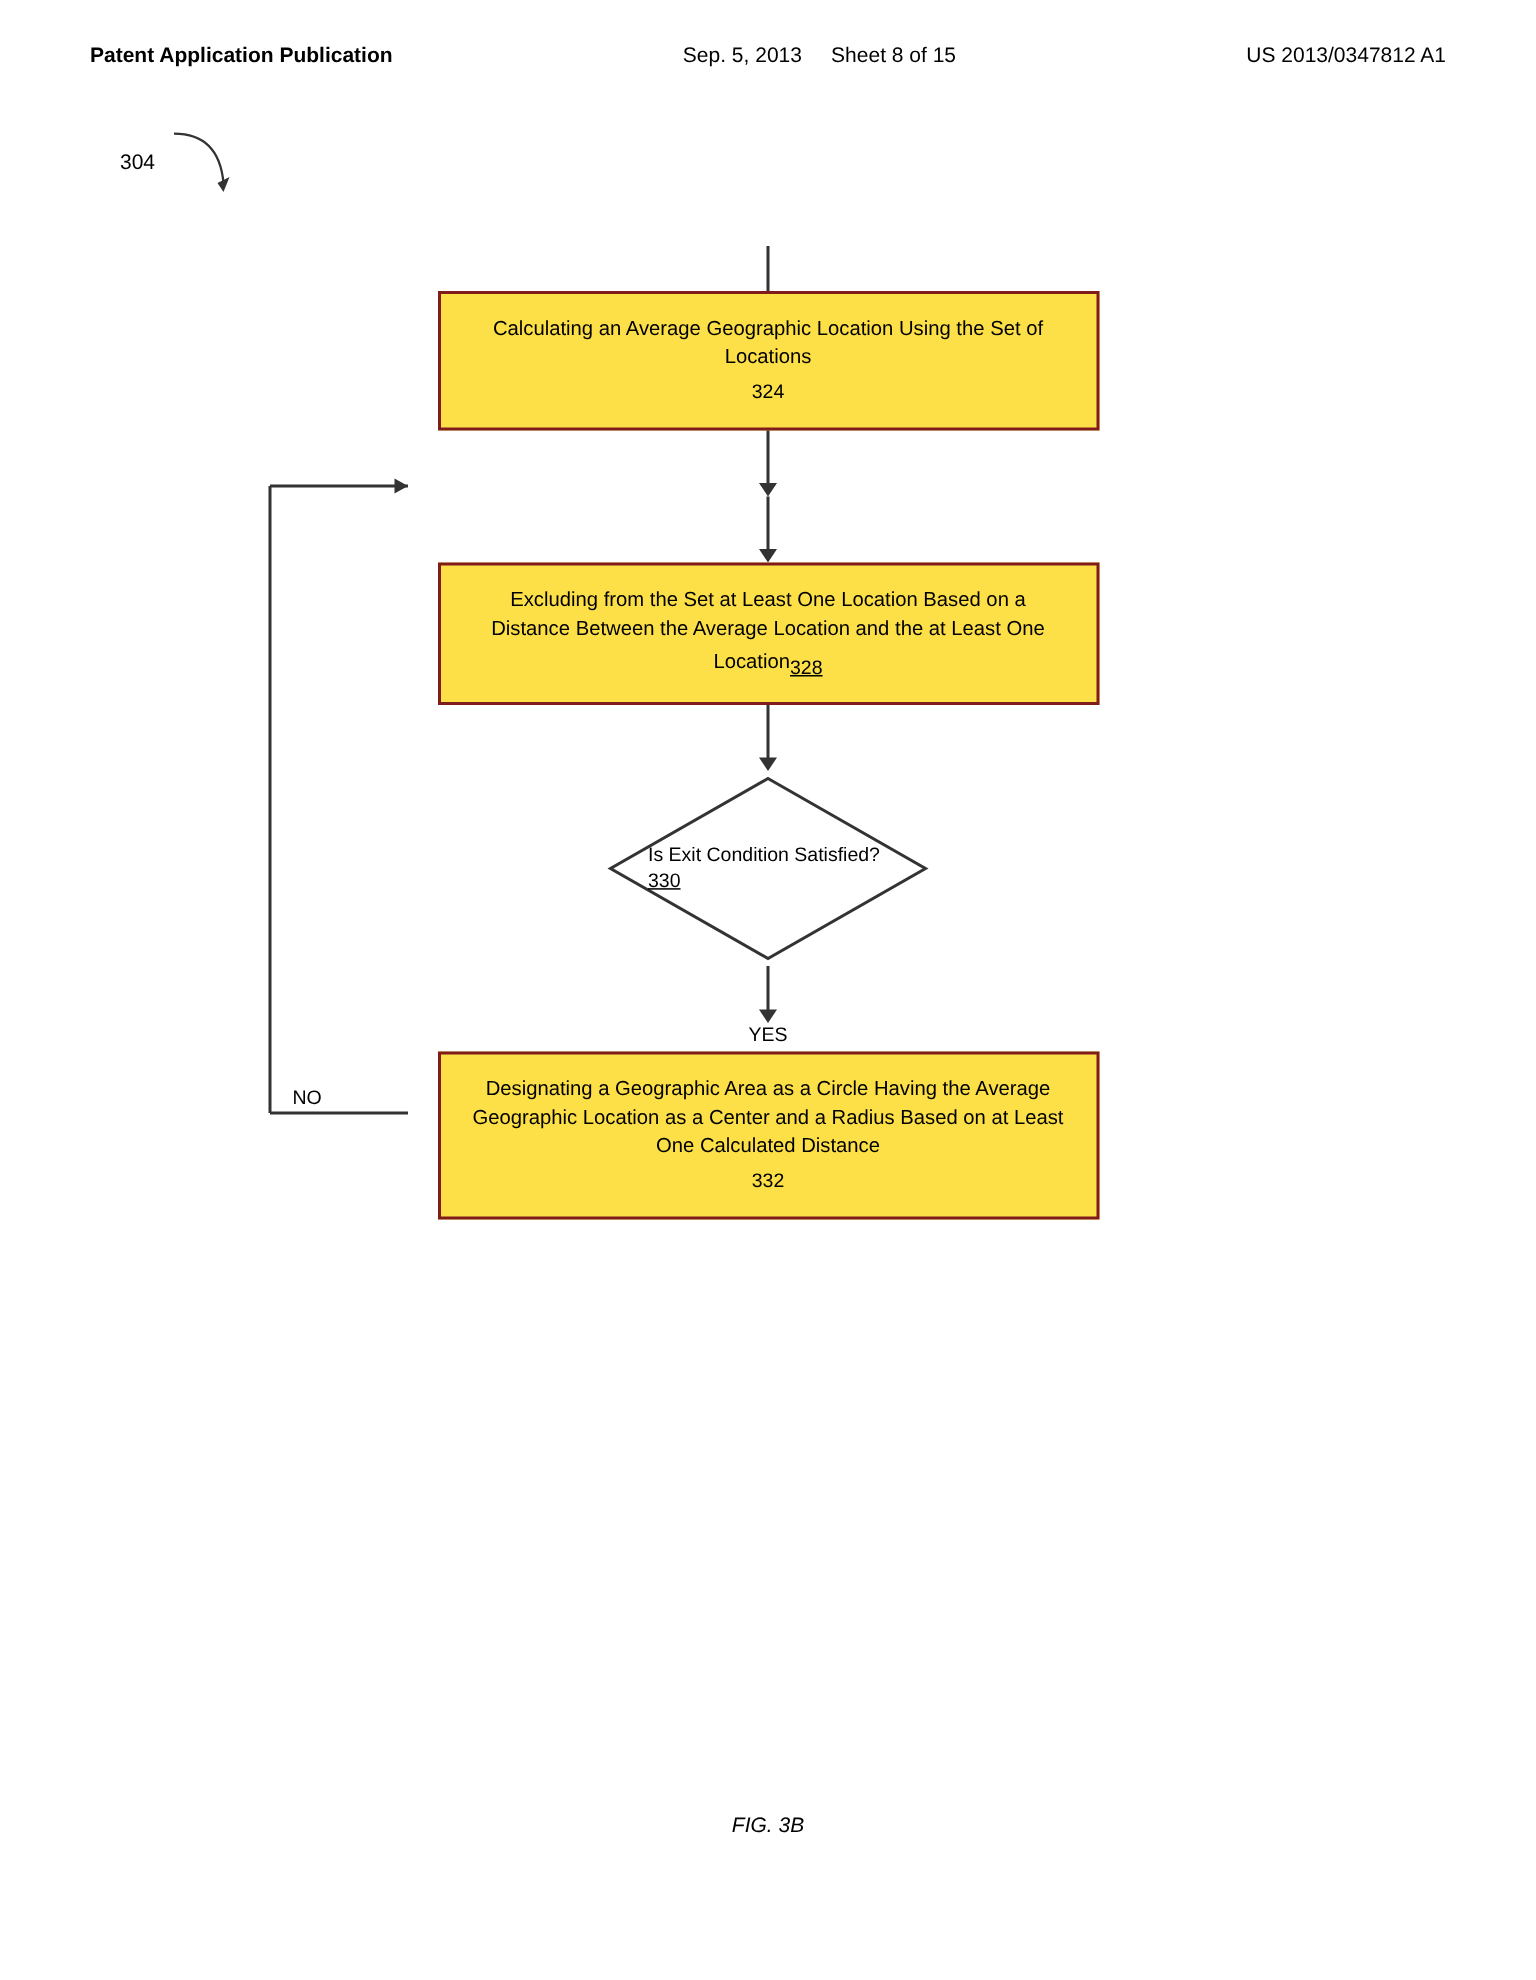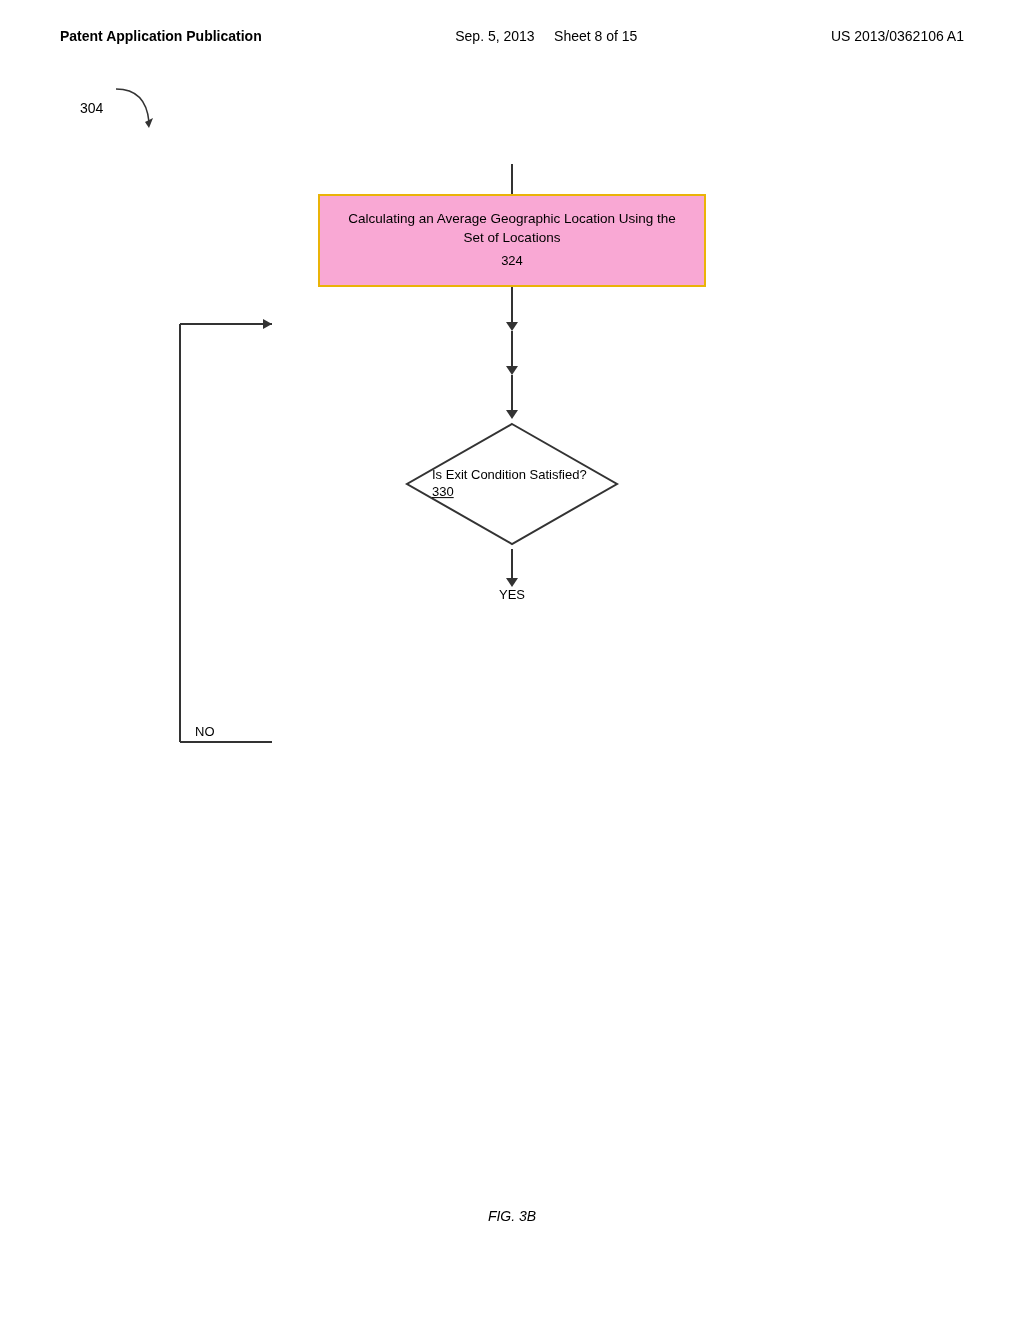--- a/index.html
+++ b/index.html
@@ -38,47 +38,47 @@
     .ref-304 {
       position: absolute;
       top: 20px;
       left: 80px;
       font-size: 14px;
       text-align: center;
     }
 
     
     .flow-box {
-      width: 388px;
-      border: 2px solid #eab308;
+      width: 441px;
+      border: 2px solid #7f1d1d;
       padding: 14px 20px;
       text-align: center;
       font-size: 13.5px;
       line-height: 1.4;
-      background: #f9a8d4;
+      background: #fde047;
       position: relative;
     }
 
     .flow-box .ref-num {
       font-size: 13px;
       display: inline-block;
       margin-top: 4px;
     }
   </style>
 </head>
 <body>
 
 <div class="header">
   <span class="header-left">Patent Application Publication</span>
   <span class="header-center">
     <span>Sep. 5, 2013</span>
     &nbsp;&nbsp;&nbsp;
     <span>Sheet 8 of 15</span>
   </span>
-  <span class="header-right">US 2013/0362106 A1</span>
+  <span class="header-right">US 2013/0347812 A1</span>
 </div>
 
 <div class="diagram-area">
 
   <div class="ref-304">
     <span>304</span>
     <svg width="50" height="50" style="display:inline-block; vertical-align:middle; margin-left:4px;">
       <path d="M5,5 Q35,5 38,38" stroke="#333" stroke-width="1.5" fill="none"></path>
       <polygon points="34,38 42,34 38,44" fill="#333"></polygon>
     </svg>
@@ -98,20 +98,25 @@
       <div style="position:absolute; bottom:-8px; left:50%; transform:translateX(-50%); width:0; height:0; border-left:6px solid transparent; border-right:6px solid transparent; border-top:9px solid #333;"></div>
     </div>
     <div style="height:8px;"></div>
 
 
     <div style="width:2px; height:36px; background:#333; position:relative;">
       <div style="position:absolute; bottom:-8px; left:50%; transform:translateX(-50%); width:0; height:0; border-left:6px solid transparent; border-right:6px solid transparent; border-top:9px solid #333;"></div>
     </div>
     <div style="height:8px;"></div>
 
+    <div class="flow-box">
+      <span>Excluding from the Set at Least One Location Based on a Distance Between the Average Location and the at Least One Location</span><span class="ref-num">
+        <sub><span style="text-decoration:underline; font-size:13px;">328</span></sub>
+      </span>
+    </div>
 
     <div style="width:2px; height:36px; background:#333; position:relative;">
       <div style="position:absolute; bottom:-8px; left:50%; transform:translateX(-50%); width:0; height:0; border-left:6px solid transparent; border-right:6px solid transparent; border-top:9px solid #333;"></div>
     </div>
     <div style="height:8px;"></div>
 
     <div style="position:relative; width:220px; height:130px;">
       <svg width="220" height="130" style="position:absolute; top:0; left:0;">
         <polygon points="110,5 215,65 110,125 5,65" fill="white" stroke="#333" stroke-width="2"></polygon>
       </svg>
@@ -121,20 +126,25 @@
         <span style="text-decoration:underline; font-size:13px;margin-top:22px;">330</span>
       </div>
     </div>
 
     <div style="width:2px; height:30px; background:#333; position:relative;">
       <div style="position:absolute; bottom:-8px; left:50%; transform:translateX(-50%); width:0; height:0; border-left:6px solid transparent; border-right:6px solid transparent; border-top:9px solid #333;"></div>
     </div>
     <div style="height:8px;"></div>
     <div style="font-size:13px; margin-bottom:4px;">YES</div>
 
+    <div class="flow-box">
+      <span>Designating a Geographic Area as a Circle Having the Average Geographic Location as a Center and a Radius Based on at Least One Calculated Distance</span>
+      <br>
+      <span class="ref-num">332</span>
+    </div>
 
   </div>
 
   <svg style="position:absolute; top:100px; left:0; width:580px; height:900px; pointer-events:none;">
 
     <line x1="272" y1="578" x2="180" y2="578" stroke="#333" stroke-width="2"></line>
     <line x1="180" y1="578" x2="180" y2="160" stroke="#333" stroke-width="2"></line>
     <line x1="180" y1="160" x2="272" y2="160" stroke="#333" stroke-width="2"></line>
 
     <polygon points="272,160 263,155 263,165" fill="#333"></polygon>

